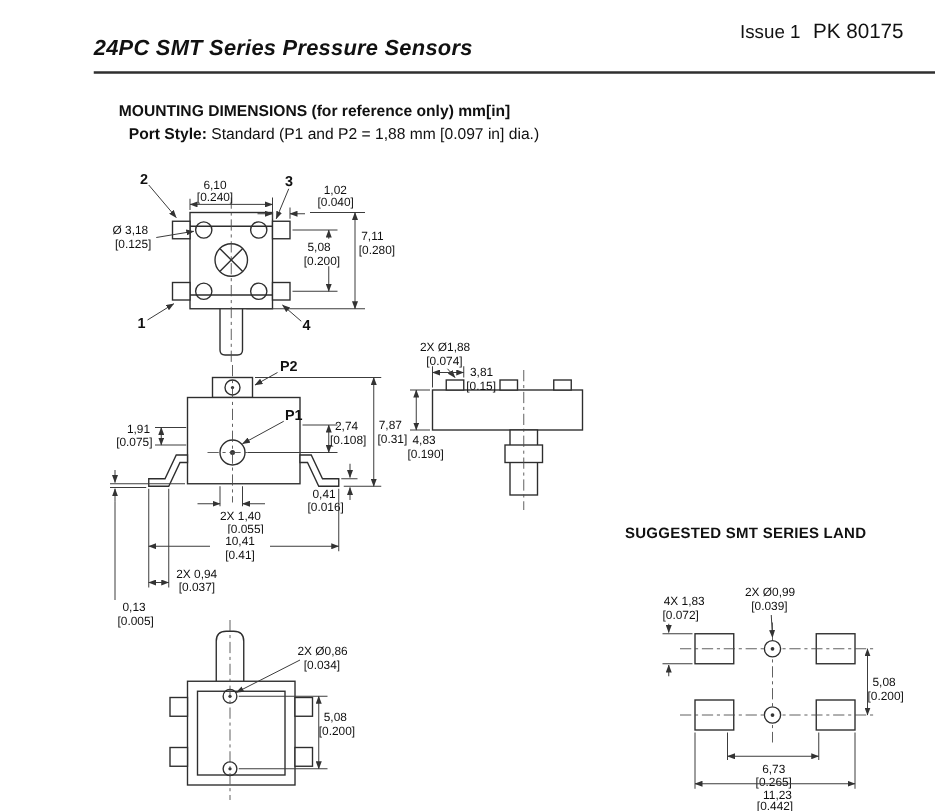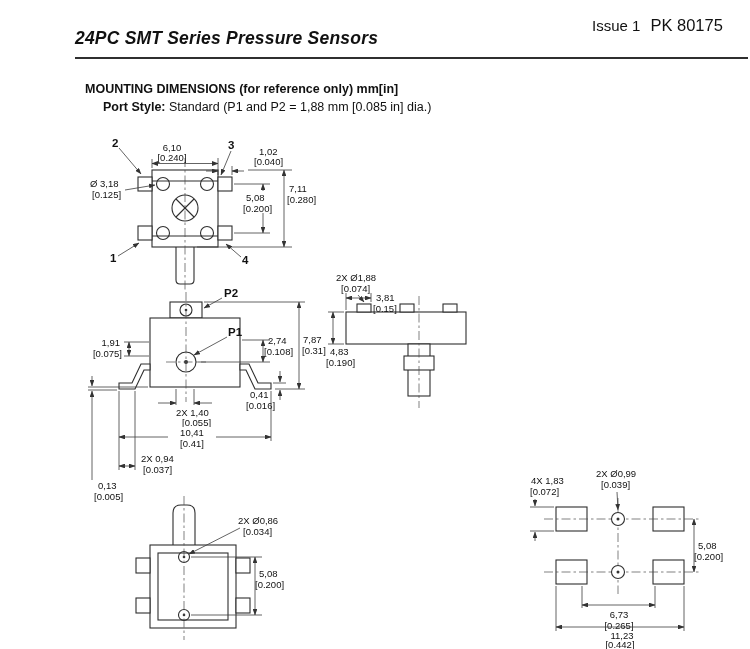--- a/index.html
+++ b/index.html
@@ -16,21 +16,21 @@
     position: absolute; left: 75px; top: 28px;
     font-size: 17.5px; font-weight: bold; letter-spacing: .2px; font-style: italic;
   }
   .issue {
     position: absolute; left: 592px; top: 16px;
     white-space: nowrap;
   }
   .issue-label { font-size: 15px; margin-right: 10px; }
   .doc-code { font-size: 16.5px; }
   .rule { position: absolute; left: 75px; top: 57px; width: 673px; height: 1.5px; background: #2f2f2f; }
-  .mounting-heading { position: absolute; left: 85px; top: 82px; font-size: 12.5px; font-weight: bold; }
+  .mounting-heading { position: absolute; left: 95px; top: 82px; font-size: 12.5px; font-weight: bold; }
   .port-style { position: absolute; left: 103px; top: 100px; font-size: 12.5px; }
   .port-style .bold { font-weight: bold; text-align: center; }
   .land-heading {
     position: absolute; left: 500px; top: 419px;
     font-size: 12px; font-weight: bold; line-height: 15px; letter-spacing: .2px;
   }
   svg.drawing { position: absolute; left: 0; top: 0; }
   svg text { font-family: "Liberation Sans", sans-serif; font-size: 9.5px; fill: #111; }
   svg text.label { font-size: 11.5px; font-weight: bold; }
   .outline { fill: none; stroke: #2e2e2e; stroke-width: 1.1; }
@@ -45,23 +45,24 @@
 <div class="title">24PC SMT Series Pressure Sensors</div>
 
 <div class="issue">
   <span class="issue-label">Issue 1</span><span class="doc-code">PK 80175</span>
 </div>
 
 <div class="rule"></div>
 
 <div class="mounting-heading">MOUNTING DIMENSIONS (for reference only) mm[in]</div>
 
-<div class="port-style"><span class="bold">Port Style:</span><span> Standard (P1 and P2 = 1,88 mm [0.085 in] dia.)</span></div>
+<div class="port-style"><span class="bold">Port Style:</span><span> Standard (P1 and P2 = 1,88 mm [0.097 in] dia.)</span></div>
 
 <div class="land-heading">
+  <div>SUGGESTED SMT SERIES LAND</div>
 </div>
 
 <svg class="drawing" width="750" height="649" viewBox="0 0 750 649">
   <defs>
     <marker id="arr" viewBox="0 0 8 6" refX="7.5" refY="3" markerWidth="8" markerHeight="6" orient="auto-start-reverse">
       <path d="M0,0 L8,3 L0,6 Z" fill="#333"></path>
     </marker>
   </defs>
 
   <g>

